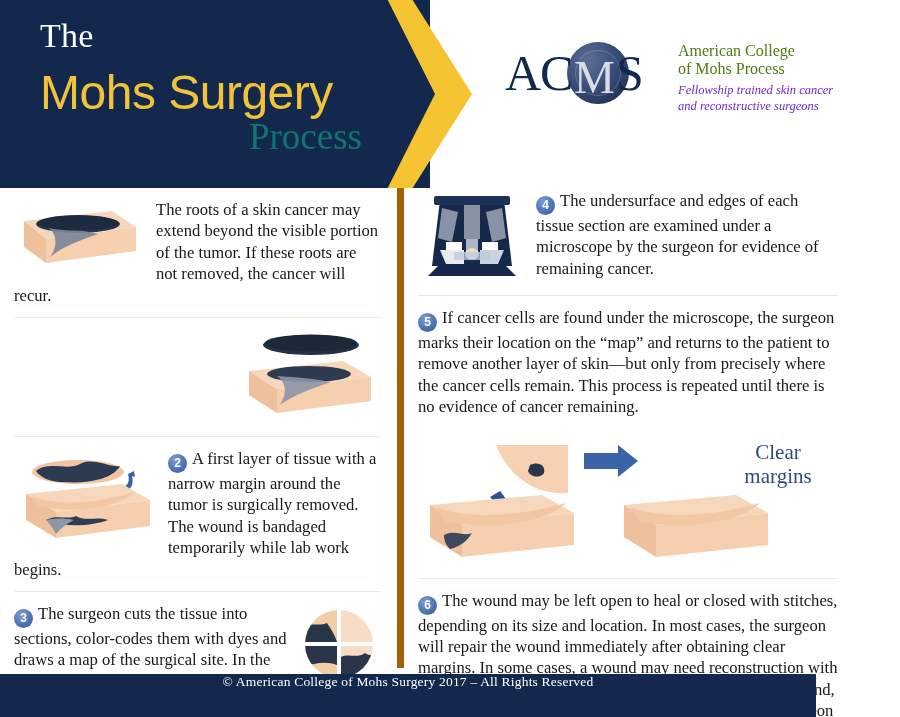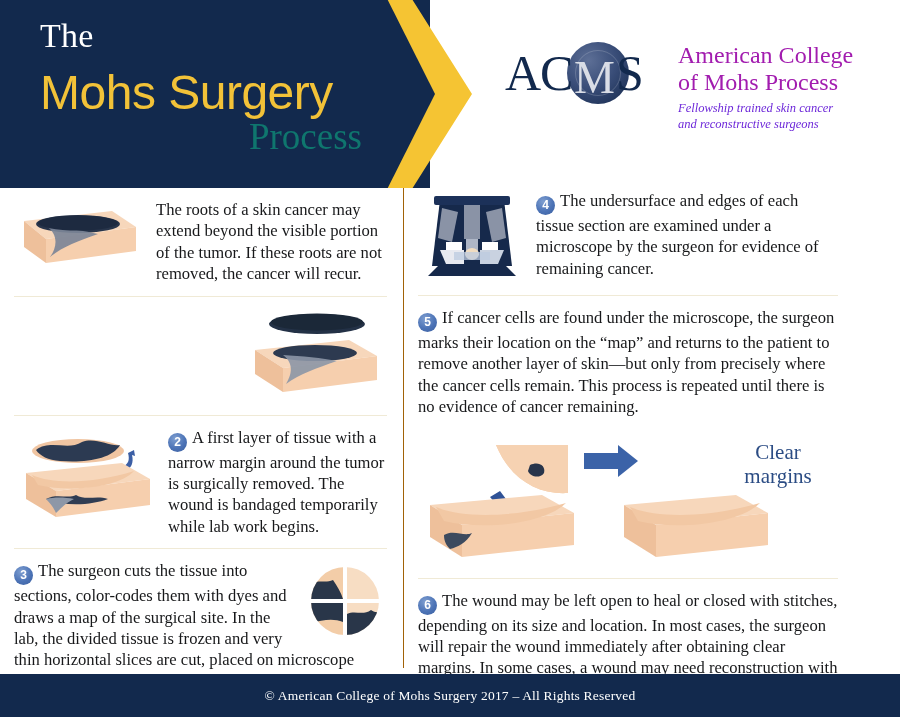--- a/index.html
+++ b/index.html
@@ -28,44 +28,44 @@
   .logo-mark{position:relative;width:160px;height:62px;}
   .logo-mark .acms{position:absolute;left:0;top:2px;font-family:"Liberation Serif","DejaVu Serif",serif;
       font-size:50px;letter-spacing:-1px;color:#12294d;font-weight:400;z-index:3;}
   .logo-mark .medallion{position:absolute;left:62px;top:0px;width:62px;height:62px;border-radius:50%;
       background:radial-gradient(circle at 35% 30%,#5d6f96 0%,#3a4e79 45%,#14284b 100%);z-index:2;}
   .logo-mark .medallion::after{content:"";position:absolute;left:50%;top:50%;
       transform:translate(-50%,-50%);width:44px;height:44px;border-radius:50%;
       border:1px solid rgba(255,255,255,.18);}
   .logo-mark .m-glyph{position:absolute;left:69px;top:9px;font-size:46px;color:#d9dde6;z-index:4;
       font-family:"Liberation Serif","DejaVu Serif",serif;}
-  .logo-text .l1{font-size:24px;line-height:1.13;color:#a21caf;}
+  .logo-text .l1{font-size:16px;line-height:1.13;color:#4d7c0f;}
   .logo-text .l3{font-size:12.5px;line-height:1.25;color:#6d28d9;font-style:italic;margin-top:5px;}
 
   
   .body{position:relative;width:900px;height:480px;display:flex;}
   .col{box-sizing:border-box;}
-  .col-left{width:404px;padding:0 14px 0 12px;border-right:1px solid #a16207;}
+  .col-left{width:404px;padding:0 14px 0 12px;border-right:7px solid #a16207;}
   .col-right{width:450px;padding:0 14px 0 12px;}
 
   .block{position:relative;padding:11px 2px 11px 2px;}
   .rule{height:1px;background:#f0ead6;margin:0 2px;}
 
   .para{font-size:16.6px;line-height:1.29;color:#17181a;}
   .para .num{display:inline-block;vertical-align:-3px;width:19px;height:19px;border-radius:50%;
       background:radial-gradient(circle at 38% 30%,#7e9ed0 0%,#4c73b6 55%,#3a5e9e 100%);
       color:#fff;font-family:"Liberation Sans","DejaVu Sans",sans-serif;font-size:12px;
       line-height:19px;text-align:center;margin-right:5px;font-weight:700;}
 
   .flow{overflow:hidden;}
   .fig-left{float:left;margin:2px 12px 2px 2px;}
   .fig-right{float:right;margin:2px 2px 2px 12px;}
 
-  .footer{position:absolute;left:0;bottom:0;width:900px;height:43px;background:#12294d;
-      display:flex;align-items:center;justify-content:center;}
+  .footer{position:absolute;left:0;bottom:0;width:816px;height:43px;background:#12294d;
+      display:flex;align-items:flex-start;justify-content:center;}
   .footer span{color:#ffffff;font-size:13.5px;letter-spacing:.2px;}
 </style>
 </head>
 <body>
 
 <div class="page">
 
   <div class="header">
     <div class="hdr-navy"></div>
     <div class="hdr-chevron-gold"></div>

